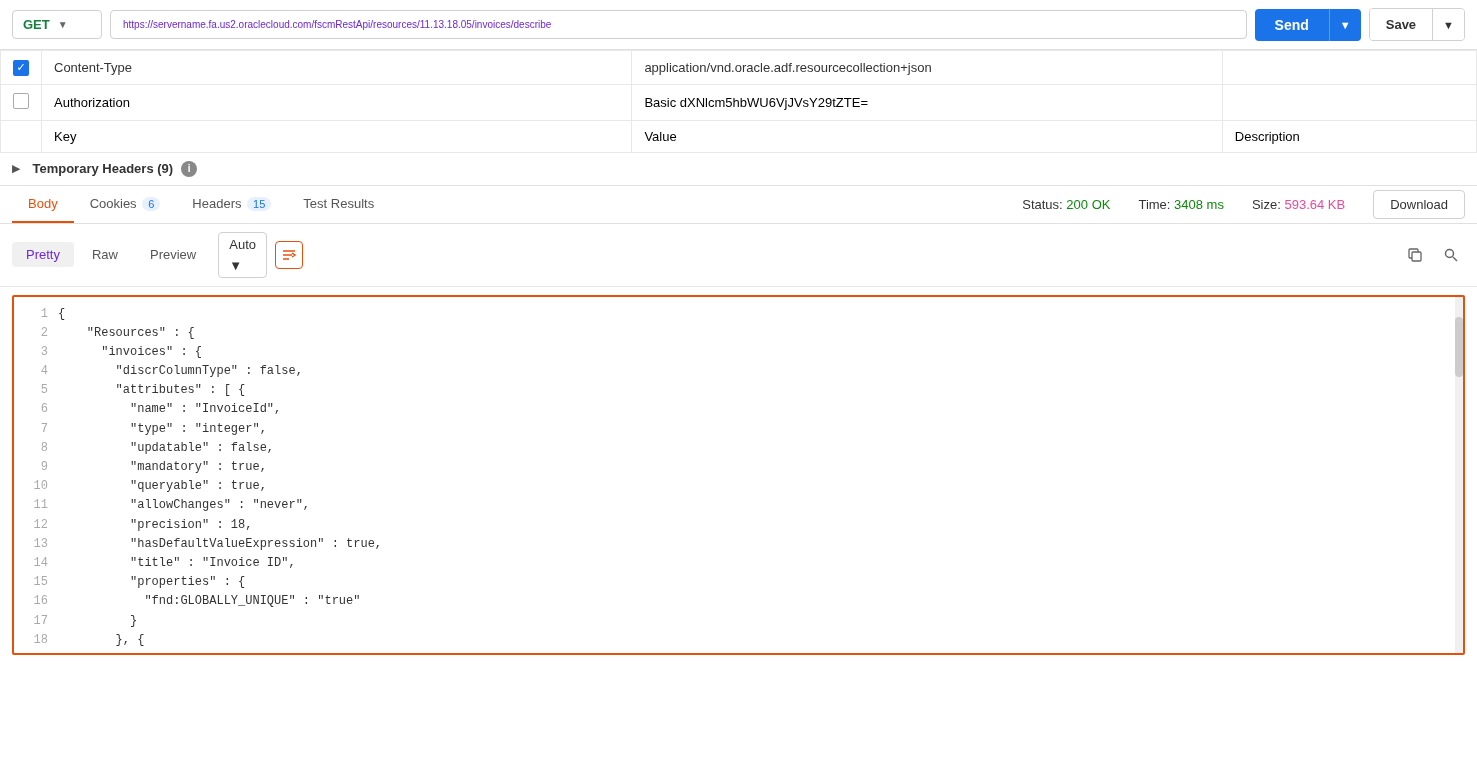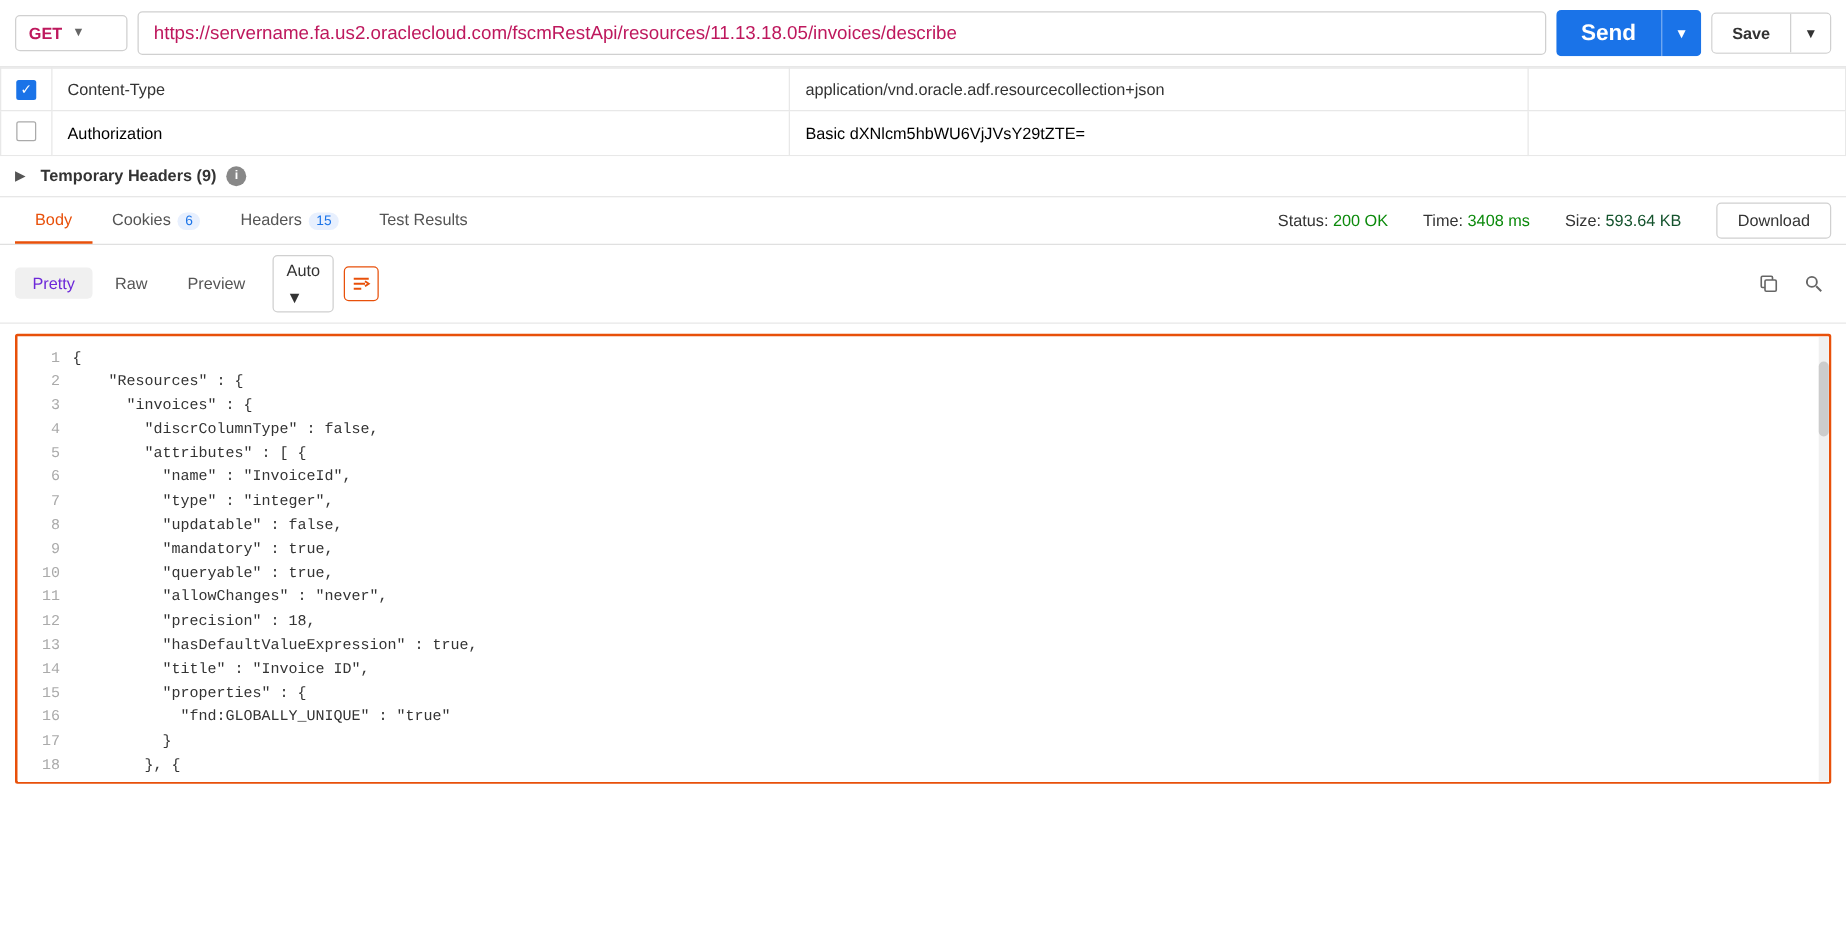--- a/index.html
+++ b/index.html
@@ -20,43 +20,43 @@
       border: 1px solid #d0d0d0;
       border-radius: 4px;
       padding: 6px 10px;
       font-size: 13px;
       font-weight: 600;
       cursor: pointer;
       background: #fff;
       gap: 8px;
       min-width: 90px;
     }
-    .method-select span { color: #be185d; }
+    .method-select span { color: #15803d; }
     .method-select .chevron { color: #666; font-size: 10px; }
     .url-bar {
       flex: 1;
       border: 1px solid #d0d0d0;
       border-radius: 4px;
       padding: 8px 12px;
-      font-size: 15px;
-      color: #be185d;
+      font-size: 10px;
+      color: #6d28d9;
       background: #fff;
       outline: none;
     }
     .send-btn-group {
       display: flex;
       border-radius: 4px;
       overflow: hidden;
     }
     .send-btn {
       background: #1a73e8;
       color: #fff;
       border: none;
       padding: 8px 20px;
-      font-size: 18px;
+      font-size: 14px;
       font-weight: 600;
       cursor: pointer;
     }
     .send-btn-dropdown {
       background: #1a73e8;
       color: #fff;
       border: none;
       border-left: 1px solid rgba(255,255,255,0.3);
       padding: 8px 10px;
       cursor: pointer;
@@ -180,21 +180,21 @@
     }
     .resp-status-area {
       margin-left: auto;
       display: flex;
       align-items: center;
       gap: 28px;
       font-size: 13px;
     }
     .status-ok { color: #0c8a0c; }
     .status-time { color: #0c8a0c; }
-    .status-size { color: #14532d; }
+    .status-size { color: #ec4899; }
     .download-btn {
       border: 1px solid #d0d0d0;
       border-radius: 4px;
       padding: 6px 16px;
       background: #fff;
       cursor: pointer;
       font-size: 13px;
       color: #333;
     }
 
@@ -330,20 +330,26 @@
       <td class="col-value">application/vnd.oracle.adf.resourcecollection+json</td>
       <td class="col-desc"></td>
     </tr>
     <tr>
       <td class="col-checkbox">
         <div class="checkbox-unchecked"></div>
       </td>
       <td class="col-key placeholder-text">Authorization</td>
       <td class="col-value placeholder-text">Basic dXNlcm5hbWU6VjJVsY29tZTE=</td>
       <td class="col-desc"></td>
+    </tr>
+    <tr>
+      <td class="col-checkbox"></td>
+      <td class="col-key placeholder-text">Key</td>
+      <td class="col-value placeholder-text">Value</td>
+      <td class="col-desc placeholder-text">Description</td>
     </tr>
   </tbody>
 </table>
 
 <div class="temp-headers-row">
   <span class="chevron-right">▶</span>
   <span class="temp-headers-label">Temporary Headers (9)</span>
   <div class="info-icon">i</div>
 </div>
 

